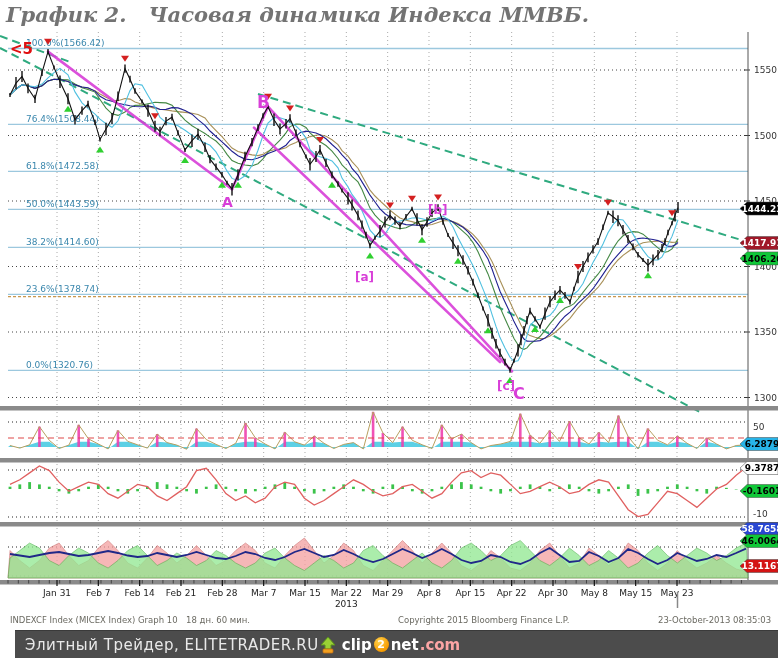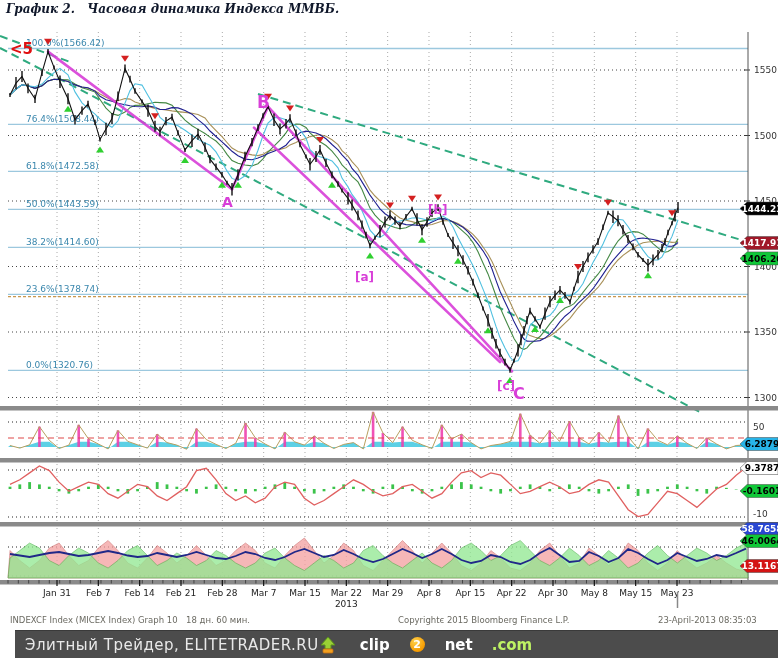--- a/index.html
+++ b/index.html
@@ -1,35 +1,35 @@
 <!DOCTYPE html>
 <html><head>
 <meta charset="utf-8">
 <style>
   html,body{margin:0;padding:0;background:#fff;}
   .page{position:relative;width:778px;height:658px;background:#fff;overflow:hidden;
         font-family:"DejaVu Sans",sans-serif;}
   .chart-title{position:absolute;left:6px;top:2px;font-family:"DejaVu Serif",serif;
-        font-style:italic;font-weight:bold;font-size:12px;color:#0f172a;white-space:pre;}
+        font-style:italic;font-weight:bold;font-size:21px;color:#737373;white-space:pre;}
   #chart{position:absolute;left:0;top:0;}
   .status-bar{position:absolute;left:0;top:609px;width:778px;height:21px;font-size:8.5px;
         color:#6b6a62;}
   .status-bar span{position:absolute;top:6px;white-space:pre;}
   .st-instrument{left:10px;} .st-period{left:186px;} .st-copyright{left:398px;} .st-datetime{left:658px;}
   .footer{position:absolute;left:0;top:630px;width:778px;height:28px;background:#4c4c4c;
         display:flex;align-items:center;box-sizing:border-box;
         padding:0 10px;border-top:1px solid #3a3a3a;margin-left:15px;}
   .footer-site{color:#e9e9e9;font-size:15px;letter-spacing:0.5px;}
-  .logo{display:flex;align-items:center;gap:19px;cursor:pointer;}
+  .logo{display:flex;align-items:center;gap:1px;cursor:pointer;}
   .logo-arrow{margin-right:4px;display:flex;}
   .logo-clip,.logo-net{color:#fff;font-weight:bold;font-size:15px;}
   .logo-two{display:inline-flex;align-items:center;justify-content:center;width:15px;height:15px;
         border-radius:50%;background:radial-gradient(circle at 35% 30%,#ffd24d,#f59a00 70%);
         color:#fff;font-weight:bold;font-size:11px;margin:0 1px;}
-  .logo-com{color:#bef264;font-weight:bold;font-size:15px;}
+  .logo-com{color:#fca5a5;font-weight:bold;font-size:15px;}
 </style>
 </head>
 <body>
 
 <div class="page">
   <svg id="chart" width="778" height="630" viewBox="0 0 778 630">
       <line x1="57" y1="32" x2="57" y2="580" stroke="#aaa" stroke-width="1" stroke-dasharray="1,3"></line>
       <line x1="98.333" y1="32" x2="98.333" y2="580" stroke="#aaa" stroke-width="1" stroke-dasharray="1,3"></line>
       <line x1="139.666" y1="32" x2="139.666" y2="580" stroke="#aaa" stroke-width="1" stroke-dasharray="1,3"></line>
       <line x1="180.999" y1="32" x2="180.999" y2="580" stroke="#aaa" stroke-width="1" stroke-dasharray="1,3"></line>
@@ -498,21 +498,21 @@
       <text x="676.995" y="596" font-family="DejaVu Sans,sans-serif" font-size="9px" fill="#222" text-anchor="middle">May 23</text>
       <text x="346.331" y="607" font-family="DejaVu Sans,sans-serif" font-size="9px" fill="#222" text-anchor="middle">2013</text>
       <line x1="677.5" y1="592" x2="677.5" y2="608" stroke="#888" stroke-width="1.5"></line>
     </svg>
   <div class="chart-title">График 2.   Часовая динамика Индекса ММВБ.</div>
 
   <div class="status-bar">
     <span class="st-instrument">INDEXCF Index (MICEX Index) Graph 10</span>
     <span class="st-period">18 дн. 60 мин.</span>
     <span class="st-copyright">Copyrightє 2015 Bloomberg Finance L.P.</span>
-    <span class="st-datetime">23-April-2013 08:35:03</span>
+    <span class="st-datetime">23-October-2013 08:35:03</span>
   </div>
 
   <div class="footer">
     <span class="footer-site">Элитный Трейдер, ELITETRADER.RU</span>
     <span class="logo">
       <span class="logo-arrow">
         <svg width="18" height="18" viewBox="0 0 18 18">
           <polygon points="9,1 16,9 12,9 12,13 6,13 6,9 2,9" fill="#9ad035" stroke="#5a8f1f" stroke-width="1"></polygon>
           <rect x="4" y="13" width="10" height="4" rx="1" fill="#f0a020" stroke="#c87010" stroke-width="0.8"></rect>
         </svg>

